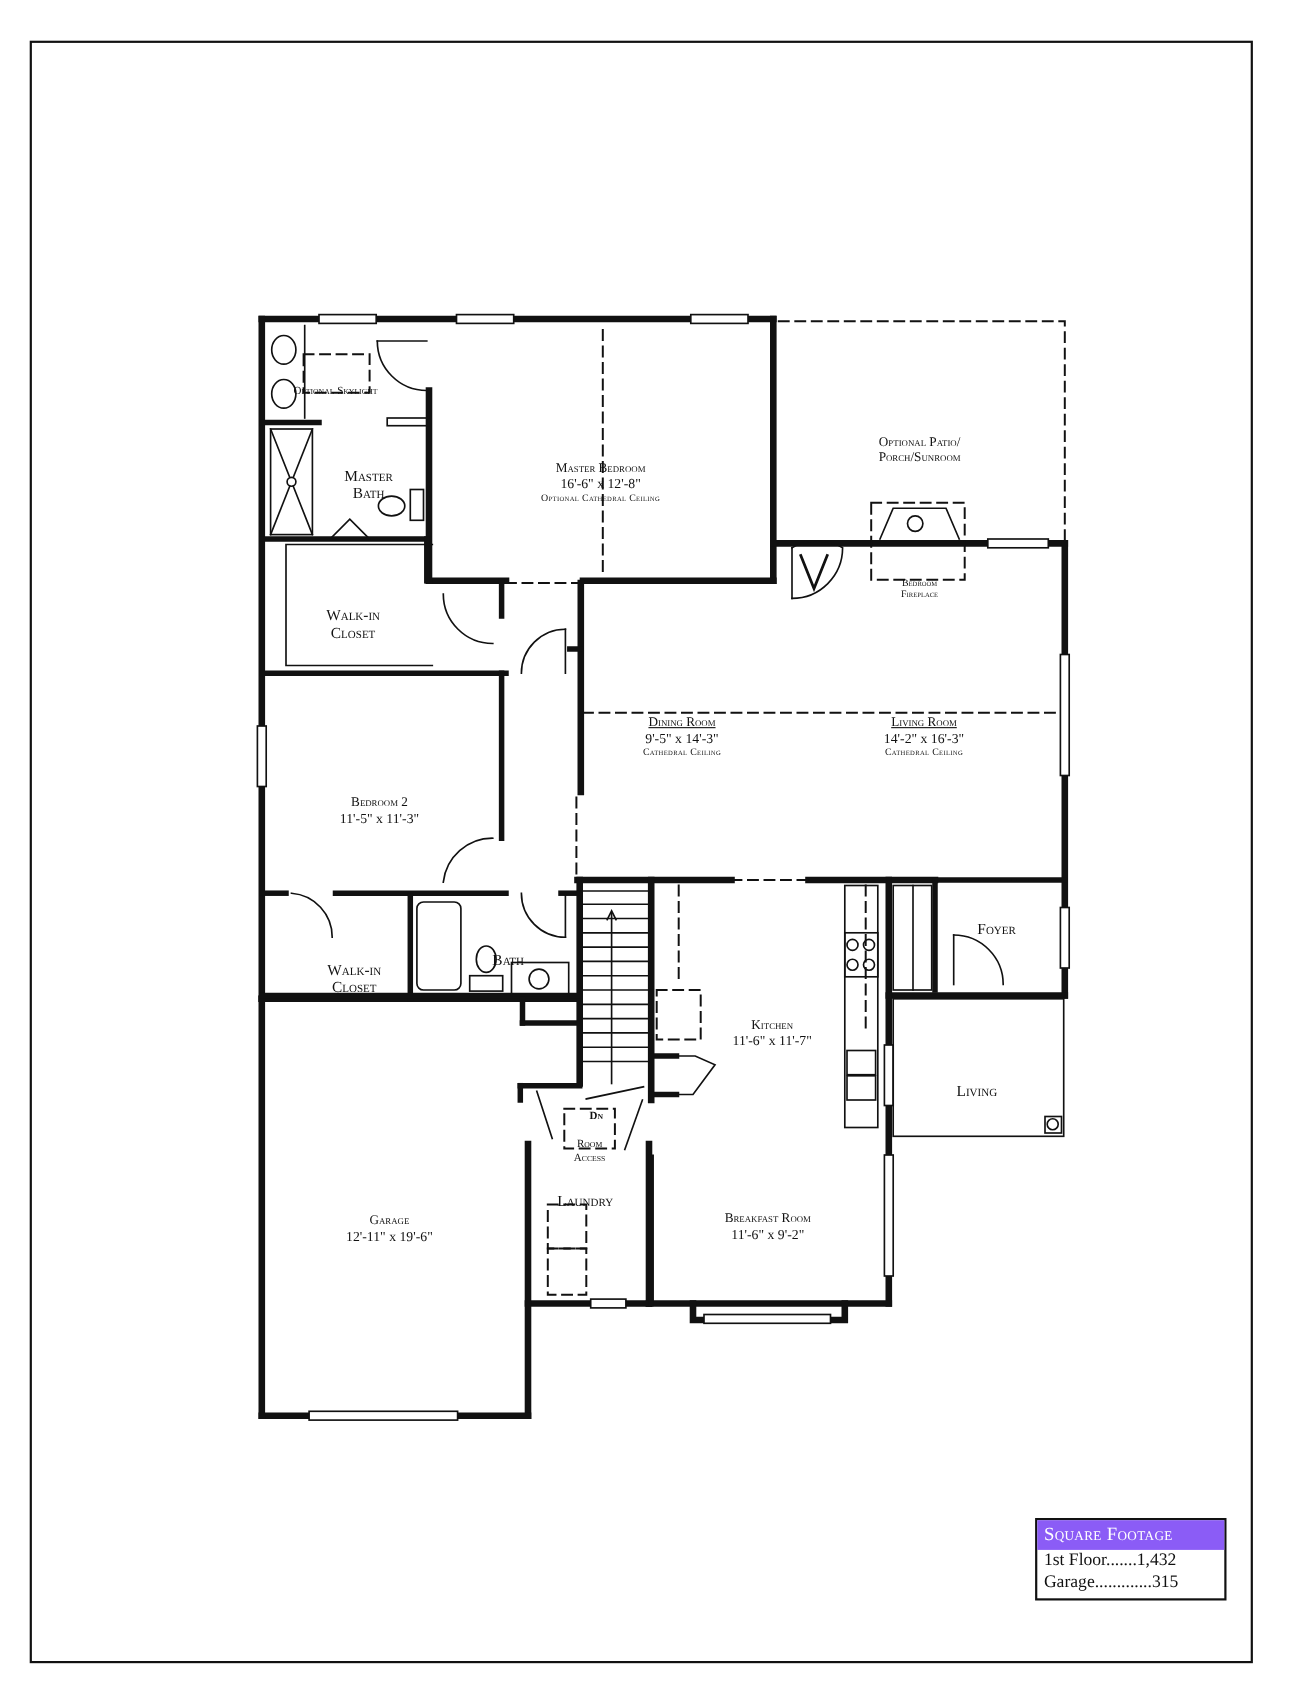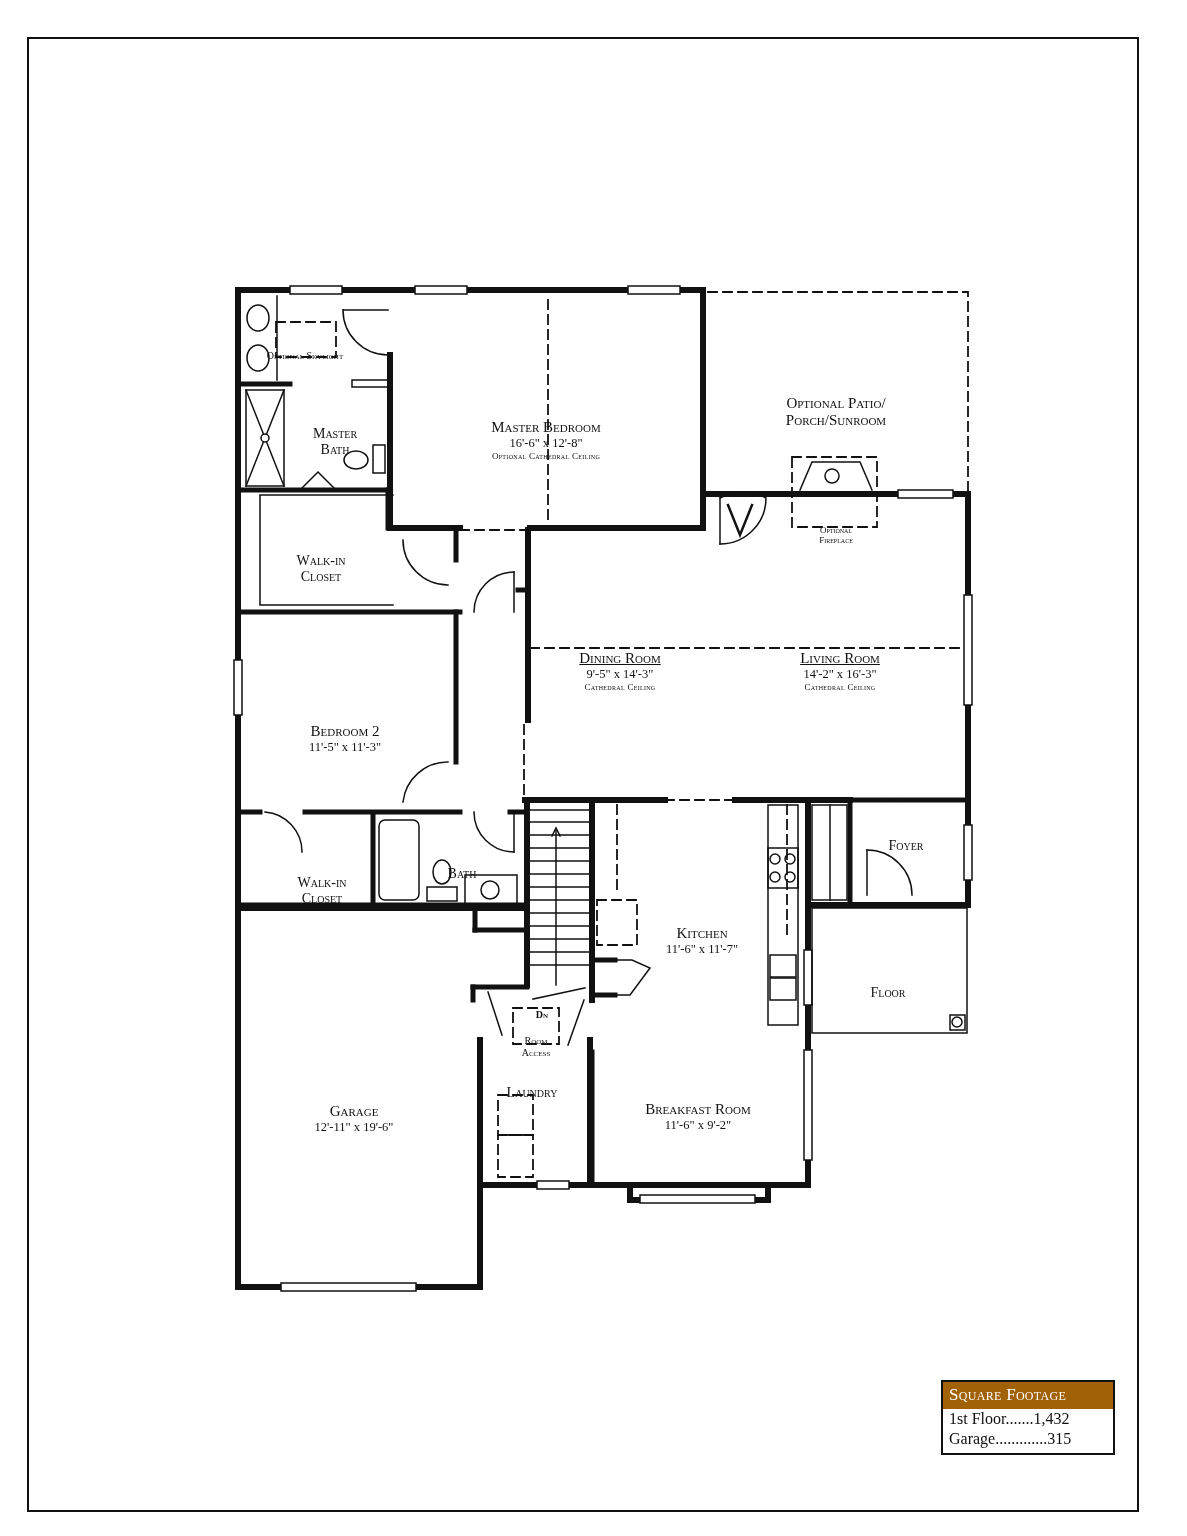--- a/index.html
+++ b/index.html
@@ -3,28 +3,28 @@
 <meta charset="utf-8">
 <style>
   html, body { margin:0; padding:0; background:#ffffff; }
   body { width:1187px; height:1536px; position:relative; overflow:hidden; font-family:"DejaVu Serif", serif; color:#111; }
   .frame { position:absolute; left:27px; top:37px; width:1112px; height:1475px; border:2px solid #111; box-sizing:border-box; }
   .title-block { position:absolute; left:0; top:72px; width:1187px; text-align:center; }
   .title-script { font-family:"DejaVu Serif", serif; font-style:italic; font-size:44px; letter-spacing:1px; line-height:52px; }
   .title-sub { font-family:"Liberation Serif", serif; font-size:22px; letter-spacing:0.5px; font-variant:small-caps; margin-top:2px; }
   svg.plan { position:absolute; left:0; top:0; }
   .lbl { position:absolute; text-align:center; font-family:"Liberation Serif", serif; font-variant:small-caps; line-height:1.15; white-space:nowrap; transform:translateX(-50%);margin-top:23px; }
-  .lbl .name { font-size:15px; }
+  .lbl .name { font-size:12px; }
   .lbl .dim { font-size:12.5px; font-variant:normal; }
   .lbl .note { font-size:9px; letter-spacing:0.3px; }
   .lbl.small .name { font-size:14px; }
   .lbl.tiny .name { font-size:9px; }
   .lbl.u .name { text-decoration:underline; }
   .sq { position:absolute; left:941px; top:1380px; width:170px; border:2px solid #111; font-family:"Liberation Serif", serif; }
-  .sq-head { background:#a16207; color:#fff; font-size:17px; font-variant:small-caps; padding:3px 6px 4px; letter-spacing:0.3px; }
+  .sq-head { background:#8b5cf6; color:#fff; font-size:17px; font-variant:small-caps; padding:3px 6px 4px; letter-spacing:0.3px; }
   .sq-row { font-size:16px; padding:1px 6px; }
   .sq-row:last-child { padding-bottom:5px; }
 </style>
 </head>
 <body>
 
 <div class="frame"></div>
 
 <div class="title-block">
 </div>
@@ -251,21 +251,21 @@
 </div>
 <div class="lbl" style="left:546px; top:396px;">
   <div class="name">Master Bedroom</div>
   <div class="dim">16'-6" x 12'-8"</div>
   <div class="note">Optional Cathedral Ceiling</div>
 </div>
 <div class="lbl" style="left:836px; top:372px; width:150px; white-space:normal;">
   <div class="name">Optional Patio/ Porch/Sunroom</div>
 </div>
 <div class="lbl tiny" style="left:836px; top:502px; width:50px; white-space:normal;">
-  <div class="name">Optional Fireplace</div>
+  <div class="name">Bedroom Fireplace</div>
 </div>
 <div class="lbl small" style="left:321px; top:530px; width:70px; white-space:normal;">
   <div class="name">Walk-in Closet</div>
 </div>
 <div class="lbl u" style="left:620px; top:627px;">
   <div class="name">Dining Room</div>
   <div class="dim">9'-5" x 14'-3"</div>
   <div class="note">Cathedral Ceiling</div>
 </div>
 <div class="lbl u" style="left:840px; top:627px;">
@@ -284,21 +284,21 @@
   <div class="name">Bath</div>
 </div>
 <div class="lbl small" style="left:906px; top:815px;">
   <div class="name">Foyer</div>
 </div>
 <div class="lbl" style="left:702px; top:902px;">
   <div class="name">Kitchen</div>
   <div class="dim">11'-6" x 11'-7"</div>
 </div>
 <div class="lbl small" style="left:888px; top:962px;">
-  <div class="name">Floor</div>
+  <div class="name">Living</div>
 </div>
 <div class="lbl tiny" style="left:542px; top:986px;">
   <div class="name" style="font-size:10px;font-weight:bold;">Dn</div>
 </div>
 <div class="lbl tiny" style="left:536px; top:1012px; width:42px; white-space:normal;">
   <div class="name" style="font-size:10px;">Room Access</div>
 </div>
 <div class="lbl" style="left:354px; top:1080px;">
   <div class="name">Garage</div>
   <div class="dim">12'-11" x 19'-6"</div>

